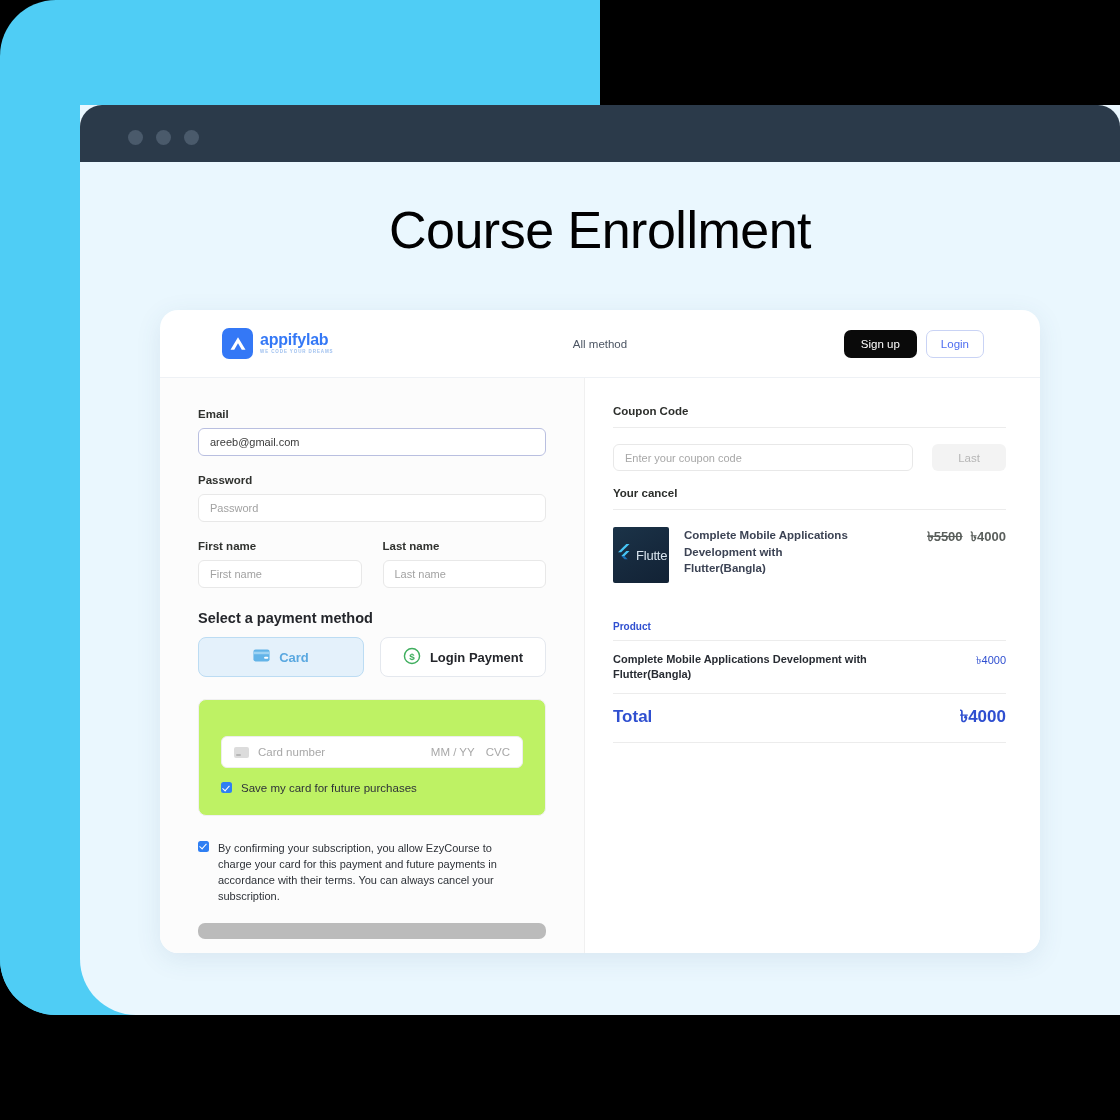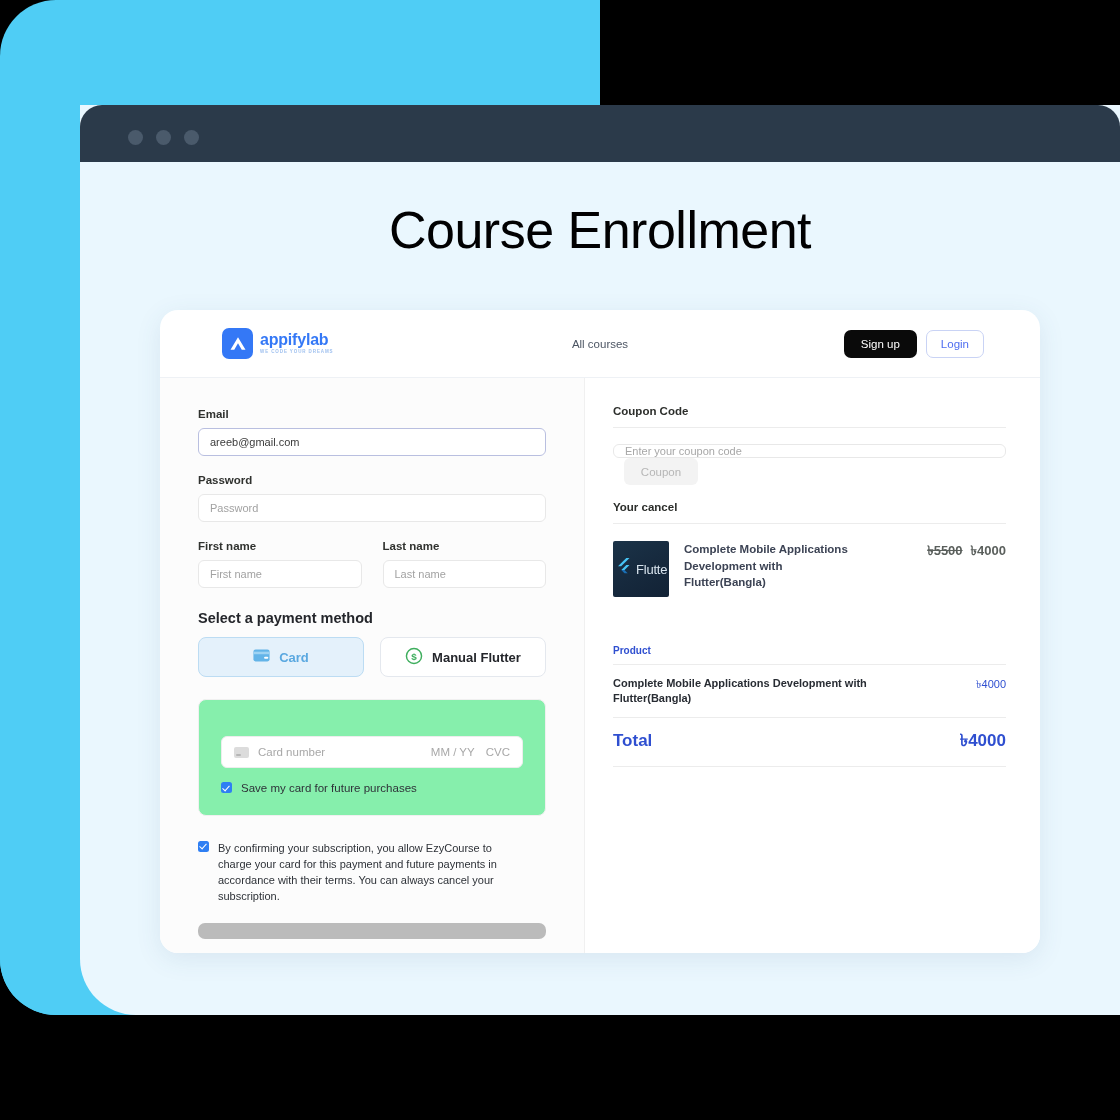--- a/index.html
+++ b/index.html
@@ -199,21 +199,21 @@
   .pay-opt.selected {
     background: #e4f1fb;
     border-color: #bcdcf3;
     color: #5aa8e0;
   }
 
   .card-box {
     margin-top: 22px;
     border: 1px solid #f0f0f0;
     border-radius: 8px;
-    background: #86efac;
+    background: #bef264;
     padding: 36px 22px 18px 22px;
   }
   .card-input {
     height: 32px;
     border: 1px solid #ededed;
     border-radius: 6px;
     background: #ffffff;
     display: flex; align-items: center;
     padding: 0 12px;
     font-size: 11.5px;
@@ -260,21 +260,21 @@
     border-radius: 7px;
   }
 
   
   .r-label {
     font-size: 11.5px; font-weight: 700; color: #2c2e2b;
     padding-bottom: 10px;
   }
   .hr { height: 1px; background: #ececec; }
 
-  .coupon-row { display: flex; gap: 0; margin-top: 16px; flex-direction: column; }
+  .coupon-row { display: flex; gap: 8px; margin-top: 16px; }
   .coupon-input {
     flex: 1; height: 27px;
     border: 1px solid #e8e8e8;
     border-radius: 6px;
     background: #ffffff;
     font-size: 11px; color: #a7a7a7;
     padding: 0 11px;
     display: flex; align-items: center;
   }
   .coupon-apply {
@@ -306,21 +306,21 @@
   .item-title {
     font-size: 11.5px; font-weight: 700; color: #3c4354;
     line-height: 1.45; width: 168px;
   }
   .item-prices {
     margin-left: auto; display: flex; gap: 8px; align-items: baseline;
     font-size: 13px; font-weight: 700; color: #5a5f5c;
   }
   .price-old { text-decoration: line-through; }
 
-  .summary { margin-top: 48px; }
+  .summary { margin-top: 38px; }
   .sum-label { font-size: 10px; font-weight: 700; color: #2f4fd0; padding-bottom: 8px; }
   .sum-row { display: flex; align-items: flex-start; padding: 11px 0 11px 0; }
   .sum-name {
     font-size: 11px; font-weight: 700; color: #282c33;
     line-height: 1.35; max-width: 258px;
   }
   .sum-val { margin-left: auto; font-size: 11px; color: #2f4fd0; font-weight: 400; }
   .total-row { display: flex; align-items: center; padding: 9px 0 11px 0; }
   .total-label { font-size: 17px; font-weight: 700; color: #2f4fd0; }
   .total-val { margin-left: auto; font-size: 17px; font-weight: 700; color: #2f4fd0; }
@@ -354,21 +354,21 @@
             <path d="M12 13.5 L15 19 L9 19 Z" fill="#3478f6"></path>
           </svg>
         </div>
         <div class="brand-text">
           <div class="brand-name">appifylab</div>
           <div class="brand-tag">WE CODE YOUR DREAMS</div>
         </div>
       </div>
 
       <div class="nav-center">
-        <span>All courses</span>
+        <span>All method</span>
       </div>
 
       <div class="header-actions">
         <button class="btn-signup">Sign up</button>
         <button class="btn-login">Login</button>
       </div>
     </div>
 
     <div class="app-body">
 
@@ -404,21 +404,21 @@
             </span>
             <span>Card</span>
           </div>
           <div class="pay-opt">
             <span>
               <svg width="18" height="18" viewBox="0 0 20 20" aria-hidden="true">
                 <circle cx="10" cy="10" r="8.4" fill="none" stroke="#3fae5e" stroke-width="1.6"></circle>
                 <text x="10" y="14.3" text-anchor="middle" font-size="11" font-weight="bold" fill="#3fae5e" font-family="'Liberation Sans', sans-serif">$</text>
               </svg>
             </span>
-            <span>Manual Flutter</span>
+            <span>Login Payment</span>
           </div>
         </div>
 
         <div class="card-box">
           <div class="card-input">
             <span class="card-glyph"></span>
             <span>Card number</span>
             <span class="card-right">
               <span>MM / YY</span>
               <span>CVC</span>
@@ -439,21 +439,21 @@
         <div class="submit-stub"></div>
       </div>
 
       <div class="col-right">
 
         <div class="r-label">Coupon Code</div>
         <div class="hr"></div>
 
         <div class="coupon-row">
           <div class="coupon-input">Enter your coupon code</div>
-          <button class="coupon-apply">Coupon</button>
+          <button class="coupon-apply">Last</button>
         </div>
 
         <div class="r-label order-head">Your cancel</div>
         <div class="hr"></div>
 
         <div class="order-item">
           <div class="thumb">
             <div class="thumb-inner">
               <span>
                 <svg width="15" height="19" viewBox="0 0 15 19" aria-hidden="true">

